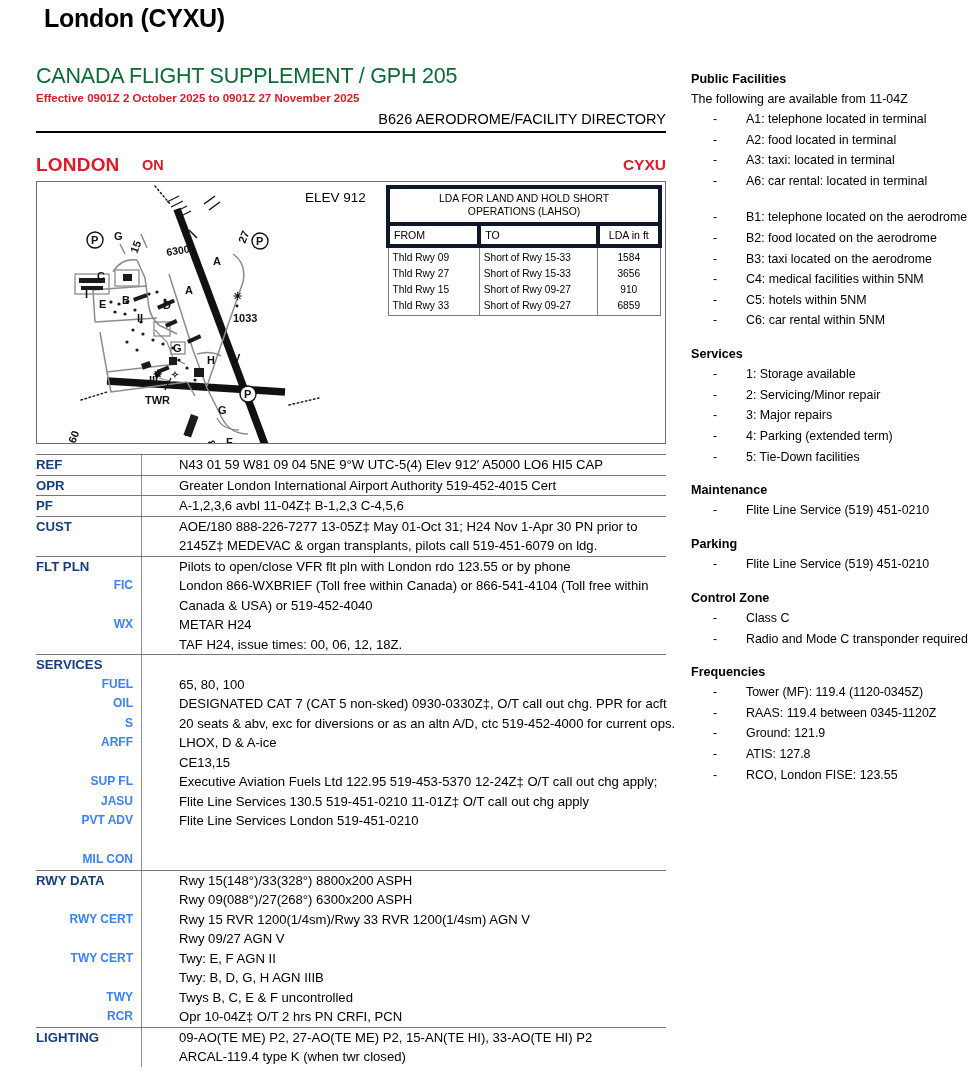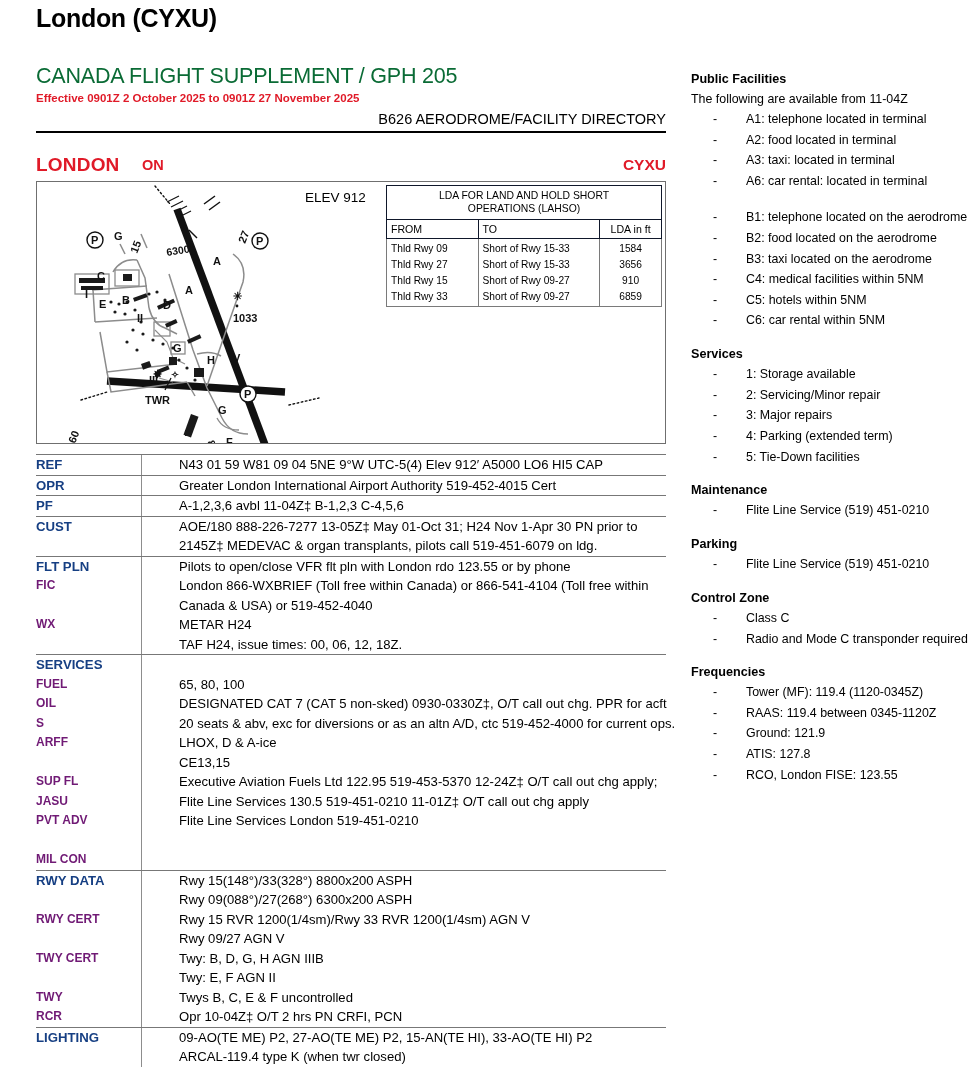--- a/index.html
+++ b/index.html
@@ -19,21 +19,21 @@
   
   #cfs-page {
     position: absolute;
     left: 0; top: 0;
     width: 680px;
     height: 1091px;
   }
 
   #doc-title {
     position: absolute;
-    left: 36px; top: 4px;
+    left: 44px; top: 4px;
     font-size: 25px;
     font-weight: bold;
     letter-spacing: -0.3px;
   }
 
   #cfs-masthead {
     position: absolute;
     left: 36px; top: 64px;
     width: 630px;
   }
@@ -105,21 +105,21 @@
 
   
   #lahso {
     position: absolute;
     left: 349px; top: 3px;
     width: 276px;
     border-collapse: collapse;
     font-size: 10.2px;
   }
   #lahso td, #lahso th {
-    border: 1px solid #0f172a;
+    border: 4px solid #0f172a;
     padding: 1px 4px;
     font-weight: normal;
     text-align: center;
     line-height: 1.35;
   }
   #lahso .lahso-title {
     padding: 3px 4px 4px 4px;
     font-size: 10.4px;
     line-height: 1.25;
   }
@@ -169,23 +169,24 @@
     padding-left: 9px;
   }
   .lbl-main {
     color: #163f83;
     font-weight: bold;
     font-size: 13.2px;
     text-align: left;
     line-height: 19.5px;
   }
   .lbl-sub {
-    color: #701a75;
+    color: #3b82f6;
     font-weight: bold;
     font-size: 12px;
+    text-align: right;
     line-height: 19.5px;
   }
   .val-line {
     font-size: 13.1px;
     line-height: 19.5px;
     white-space: nowrap;
   }
   .spacer-line { line-height: 19.5px; }
 
   
@@ -517,22 +518,22 @@
         <div class="lbl-sub">TWY CERT</div>
         <div class="lbl-sub spacer-line">&nbsp;</div>
         <div class="lbl-sub">TWY</div>
         <div class="lbl-sub">RCR</div>
       </div>
       <div class="dvals">
         <div class="val-line">Rwy 15(148°)/33(328°) 8800x200 ASPH</div>
         <div class="val-line">Rwy 09(088°)/27(268°) 6300x200 ASPH</div>
         <div class="val-line">Rwy 15 RVR 1200(1/4sm)/Rwy 33 RVR 1200(1/4sm)   AGN V</div>
         <div class="val-line">Rwy 09/27   AGN V</div>
+        <div class="val-line">Twy: E, F   AGN II</div>
         <div class="val-line">Twy: B, D, G, H   AGN IIIB</div>
-        <div class="val-line">Twy: E, F   AGN II</div>
         <div class="val-line">Twys B, C, E &amp; F uncontrolled</div>
         <div class="val-line">Opr   10-04Z‡ O/T 2 hrs PN   CRFI, PCN</div>
       </div>
     </div>
 
     <div class="drow topsep">
       <div class="dlabels">
         <div class="lbl-main">LIGHTING</div>
       </div>
       <div class="dvals">

